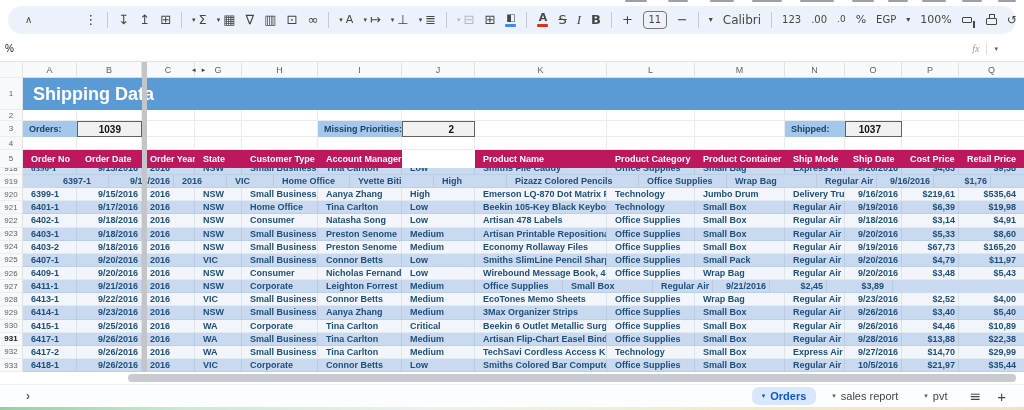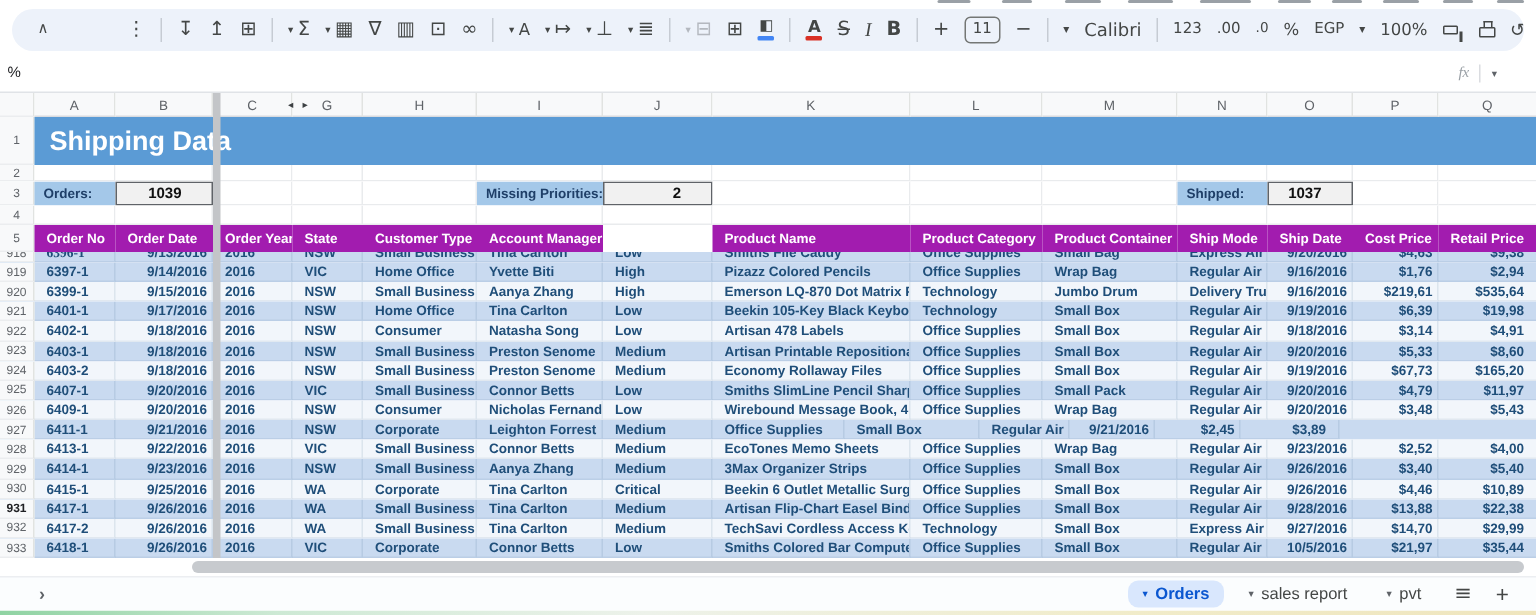--- a/index.html
+++ b/index.html
@@ -51,21 +51,21 @@
   .cell { flex:0 0 auto; overflow:hidden; white-space:nowrap; display:flex; align-items:center; }
   .colh { height:16px; }
   .colh .cell { background:#f8f9fa; border-right:1px solid #e1e3e1; border-bottom:1px solid #dadce0;
                 color:#5f6368; font-size:9px; justify-content:center; }
   .title-band { height:32px; }
   .title-cell { background:#5b9bd5; color:#fff; font-size:18px; font-weight:700; padding-left:10px; }
   .e-cell { background:#fff; border-right:1px solid #e9ebed; border-bottom:1px solid #e9ebed; }
   .sum-label { background:#a4c8e9; color:#1f3f68; font-weight:700; font-size:9px; padding-left:6px; }
   .sum-value { background:#f1f1f1; border:1px solid #5f6368; color:#111; font-weight:700;
                font-size:10px; justify-content:flex-end; padding-right:20px; }
-  .hdr-cell { background:#a21caf; color:#fff; font-weight:700; font-size:9px; padding-left:8px; }
+  .hdr-cell { background:#be185d; color:#fff; font-weight:700; font-size:9px; padding-left:8px; }
   .d-cell { font-size:9px; font-weight:600; color:#1f4e79;
             border-right:1px solid rgba(31,78,121,0.10); border-bottom:1px solid rgba(31,78,121,0.08); }
   .r-odd  { background:#c9daf0; }
   .r-even { background:#f2f6fb; }
   .al { padding-left:8px; justify-content:flex-start; }
   .ar { padding-right:3px; justify-content:flex-end; }
   .arq { padding-right:8px; justify-content:flex-end; }
   .partial { height:7px; }
   .partial .cell, .partial .gutter { height:13px; margin-top:-6px; }
   .rows15 { display:flex; flex-direction:column; height:197px; }
@@ -427,21 +427,21 @@
         <div class="cell d-cell al" style="width: 88px;">Office Supplies</div>
         <div class="cell d-cell al" style="width: 90px;">Small Bag</div>
         <div class="cell d-cell al" style="width: 60px;">Express Air</div>
         <div class="cell d-cell ar" style="width: 57px;">9/20/2016</div>
         <div class="cell d-cell ar" style="width: 57px;">$4,63</div>
         <div class="cell d-cell arq" style="width: 66px;">$9,38</div>
       </div>
       <div class="rows15">
         <div class="band r-odd">
           <div class="gutter">919</div>
-          <div class="cell d-cell al" style="width: 54px;">6397-1</div>
+          <div class="cell d-cell al" style="width: 54px; margin-left: 32px;">6397-1</div>
           <div class="cell d-cell ar" style="width: 65px;">9/14/2016</div>
           <div class="cell d-cell al" style="width: 53px;">2016</div>
           <div class="cell d-cell al" style="width: 47px;">VIC</div>
           <div class="cell d-cell al" style="width: 76px;">Home Office</div>
           <div class="cell d-cell al" style="width: 84px;">Yvette Biti</div>
           <div class="cell d-cell al" style="width: 73px;">High</div>
           <div class="cell d-cell al" style="width: 132px;">Pizazz Colored Pencils</div>
           <div class="cell d-cell al" style="width: 88px;">Office Supplies</div>
           <div class="cell d-cell al" style="width: 90px;">Wrap Bag</div>
           <div class="cell d-cell al" style="width: 60px;">Regular Air</div>

